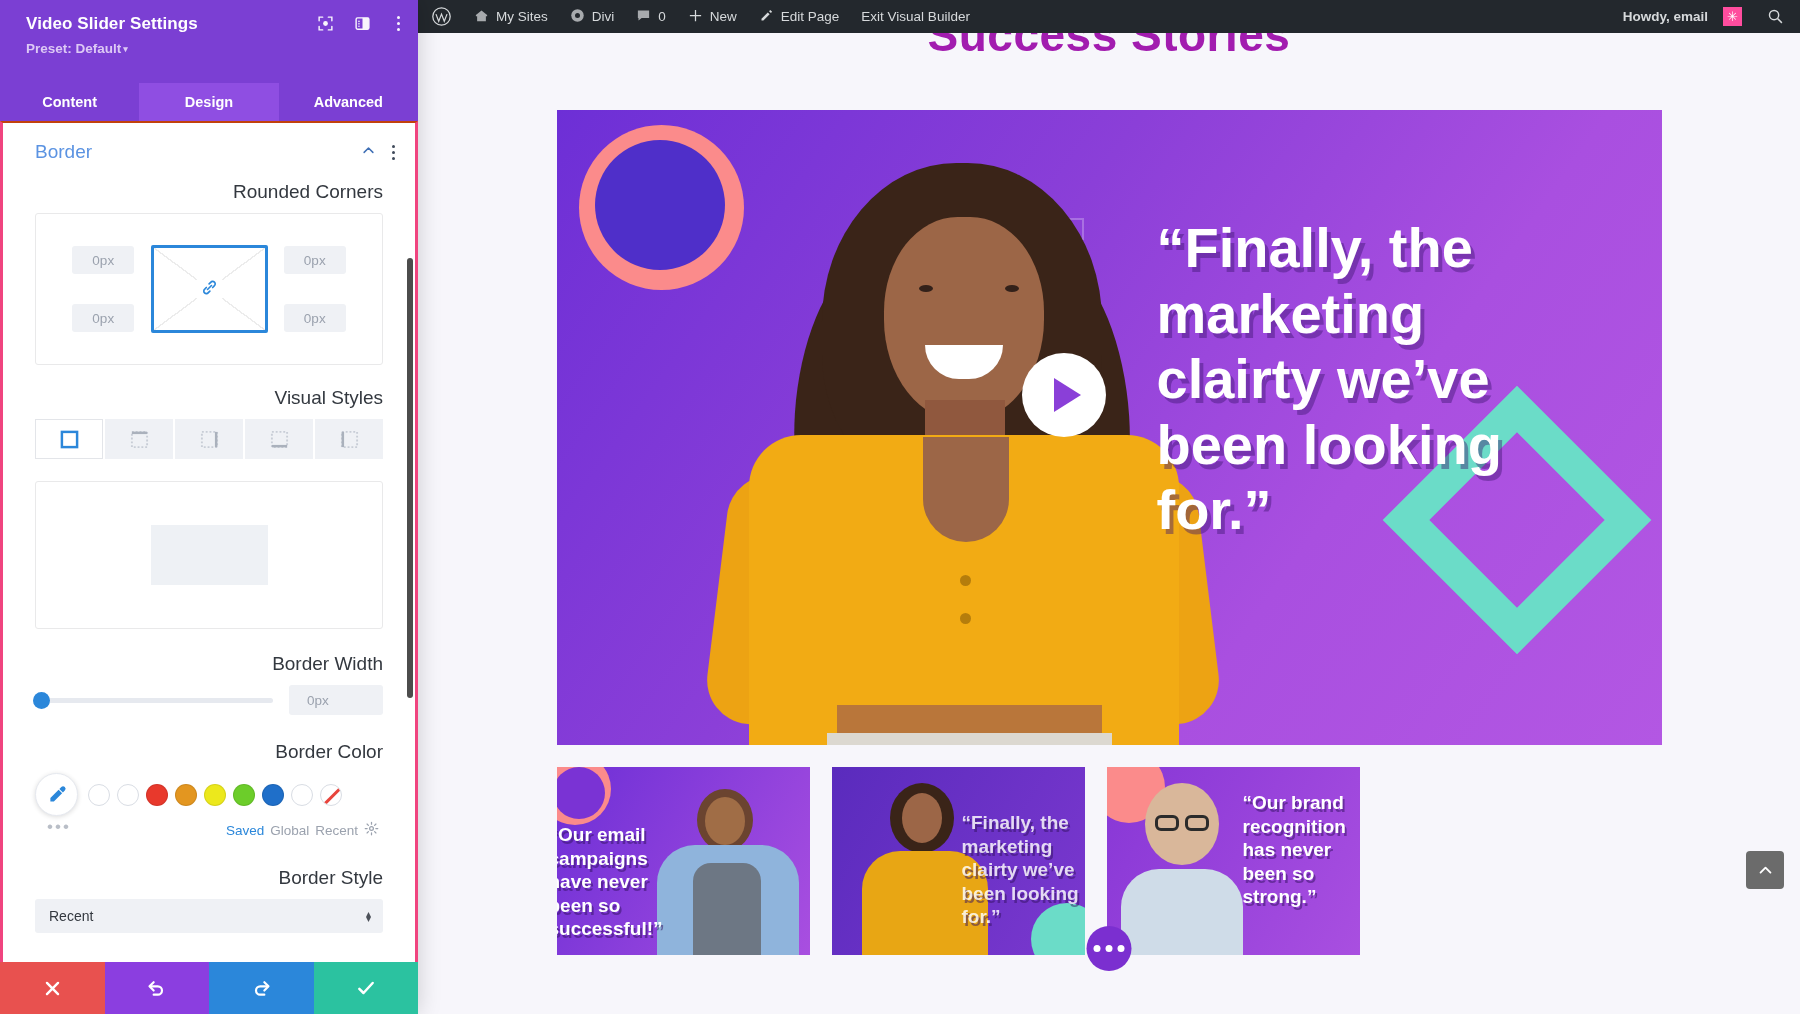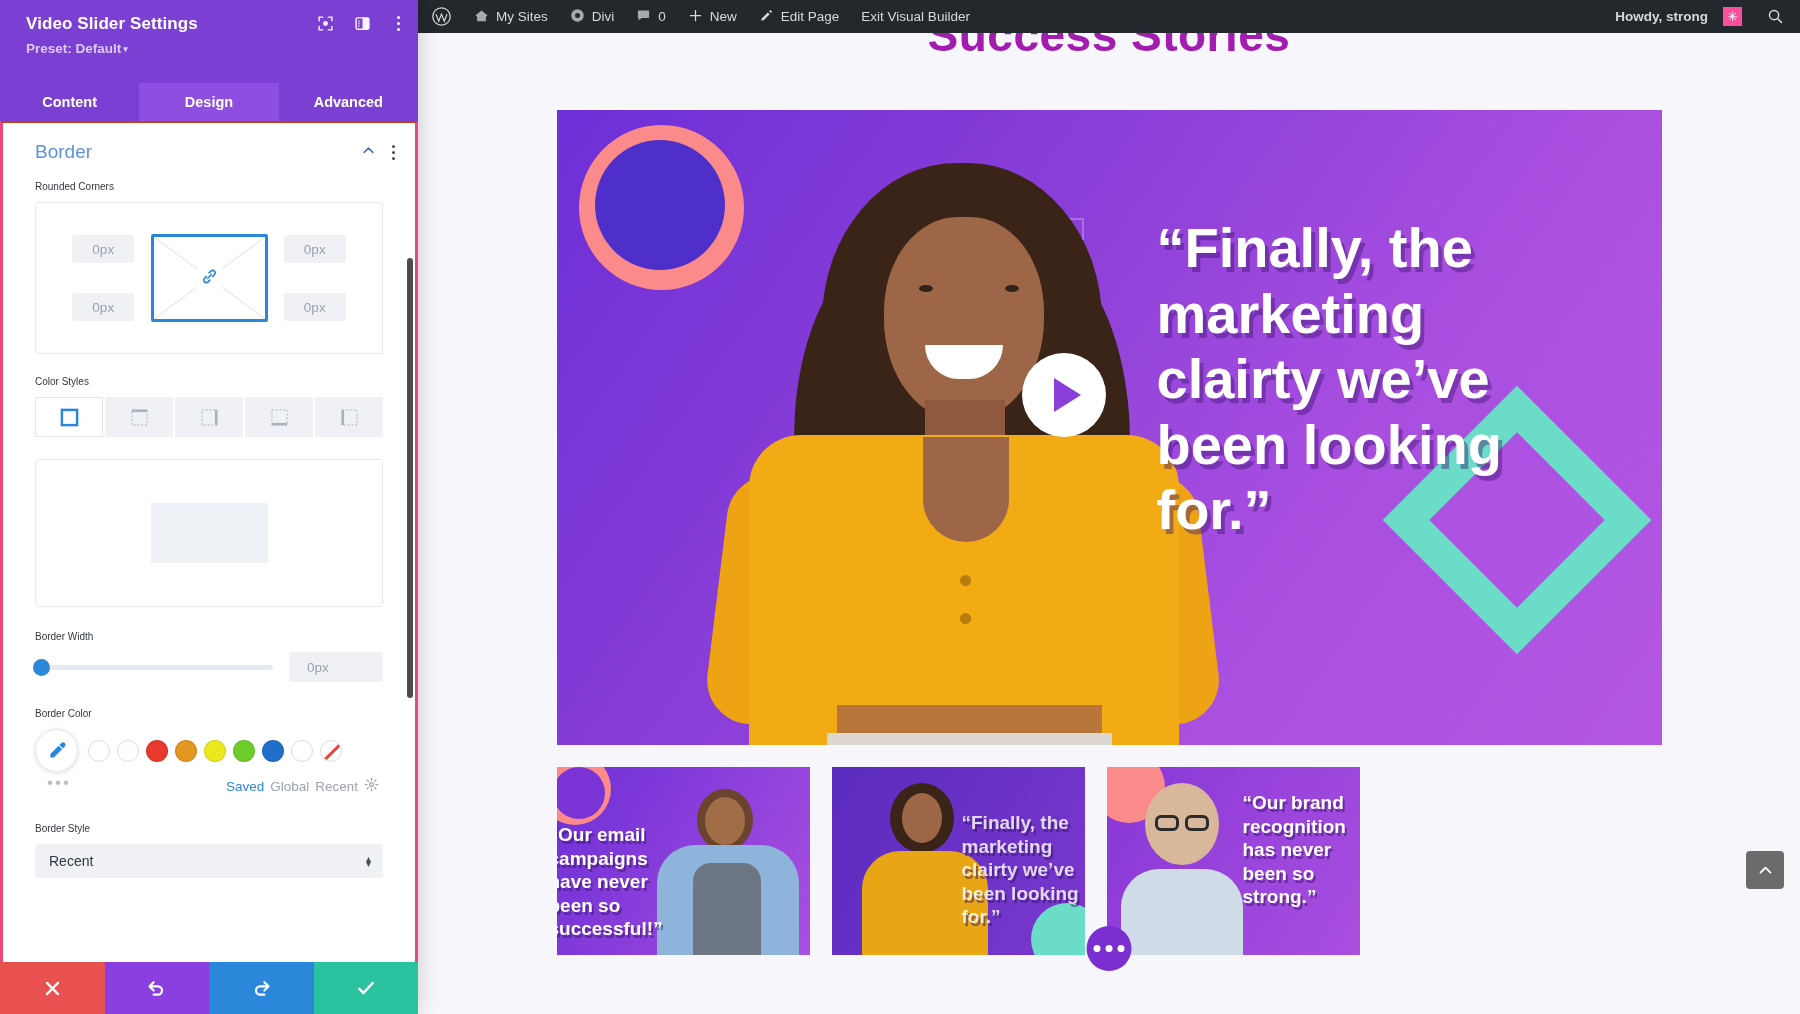--- a/index.html
+++ b/index.html
@@ -76,21 +76,21 @@
     display: flex; align-items: center;
     padding: 18px 20px 14px 32px;
   }
   .section-title {
     color: #5b93e2; font-size: 19px; flex: 1;
     font-weight: normal;
   }
   .chev-up { color:#3f6fb5; font-size:16px; margin-right:16px; cursor:pointer;}
   .field { padding: 0 32px; }
   .field-label {
-    font-size: 10px; color: #33383f; margin-bottom: 10px; margin-top: 4px;
+    font-size: 19px; color: #33383f; margin-bottom: 10px; margin-top: 4px; text-align: right;
   }
 
   
   .corners-box {
     border: 1px solid #e9e9ea; border-radius: 3px;
     background: #fff; padding: 22px 20px;
     display: grid; grid-template-columns: 1fr auto 1fr;
     grid-template-rows: auto auto; gap: 10px 0;
     align-items: center; justify-items: center;
     height: 152px; position: relative;
@@ -354,21 +354,21 @@
             <path d="M16 5l3 3 2-2-3-3z" fill="#d6d9db"></path>
           </svg>
       </span>
       <span>Edit Page</span>
     </div>
     <div class="wpitem">
       <span>Exit Visual Builder</span>
     </div>
     <div class="wpbar-right">
       <div class="wpitem">
-        <span class="howdy">Howdy, strong</span>
+        <span class="howdy">Howdy, email</span>
         <span class="avatar">✳</span>
       </div>
       <div class="wpitem wp-search">
         <svg width="17" height="17" viewBox="0 0 24 24">
             <circle cx="10" cy="10" r="6.5" fill="none" stroke="#d6d9db" stroke-width="2"></circle>
             <path d="M15 15l6 6" stroke="#d6d9db" stroke-width="2"></path>
           </svg>
       </div>
     </div>
   </div>
@@ -520,21 +520,21 @@
                   </svg>
               </span>
             </div>
             <div class="corner-val">0px</div>
             <div class="corner-val">0px</div>
             <div class="corner-val">0px</div>
           </div>
         </div>
 
         <div class="field" style="margin-top:22px;">
-          <div class="field-label">Color Styles</div>
+          <div class="field-label">Visual Styles</div>
           <div class="bstyles">
             <div class="bstyle-btn active">
               <svg class="bs-ico" viewBox="0 0 20 20">
                   <rect x="2" y="2" width="16" height="16" fill="none" stroke="#2b87da" stroke-width="2.6"></rect>
                 </svg>
             </div>
             <div class="bstyle-btn">
               <svg class="bs-ico" viewBox="0 0 20 20">
                   <rect x="2" y="2" width="16" height="16" fill="none" stroke="#c8cdd6" stroke-width="2" stroke-dasharray="2 2"></rect>
                   <path d="M2 3h16" stroke="#aab1bc" stroke-width="2.6"></path>

